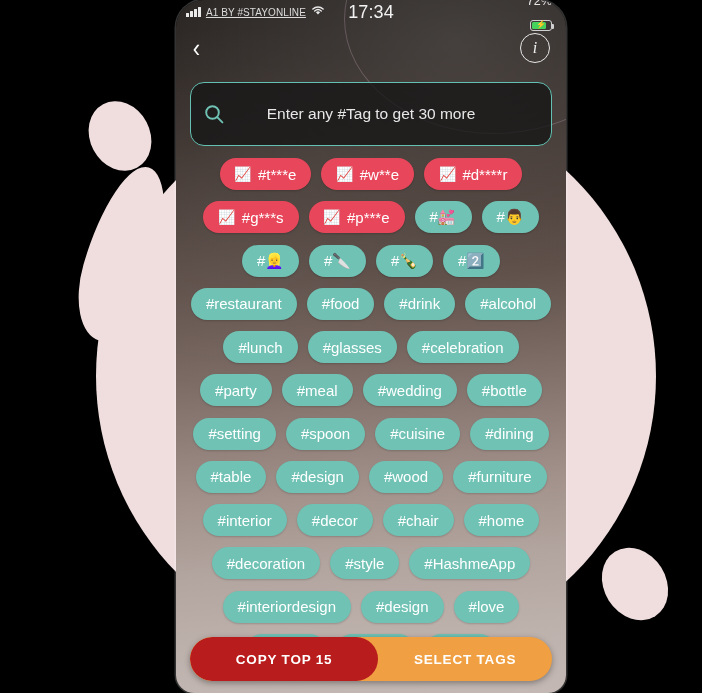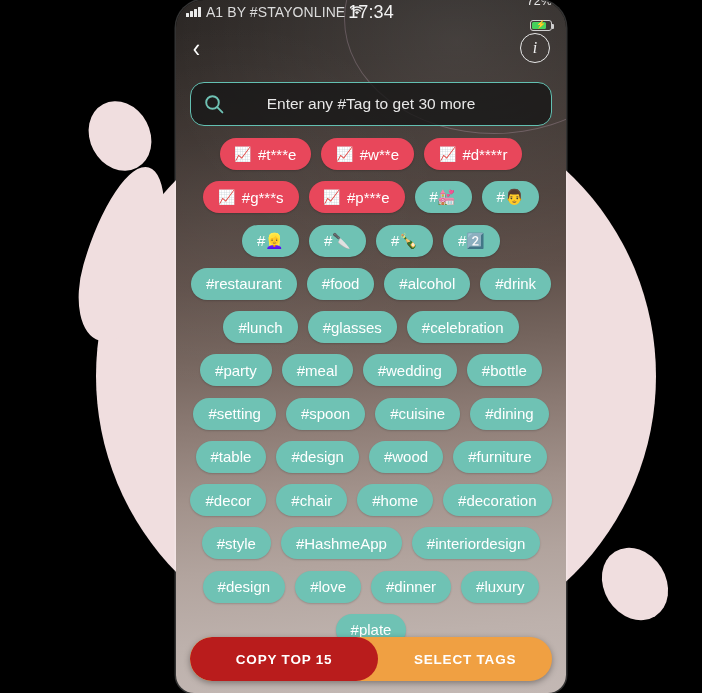--- a/index.html
+++ b/index.html
@@ -72,21 +72,21 @@
   #statusbar {
     position:relative; z-index:4;
     height:24px; display:flex; align-items:center;
     padding:0 14px 0 10px; color:#e9e9e9;
     font-size:12.5px; letter-spacing:.1px;
   }
   #signal { display:flex; align-items:flex-end; gap:1.5px; height:10px; margin-right:5px; }
   #signal i { display:block; width:2.6px; background:#eaeaea; border-radius:.5px; }
   #signal i:nth-child(1){height:4px;} #signal i:nth-child(2){height:6px;}
   #signal i:nth-child(3){height:8px;} #signal i:nth-child(4){height:10px;}
-  #carrier { font-size:14px; color:#dcdcdc; white-space:nowrap; }
+  #carrier { font-size:10px; color:#dcdcdc; white-space:nowrap;text-decoration:underline; }
   #wifi { margin-left:5px; font-size:12px; color:#e4e4e4; }
   #clock { position:absolute; left:0; right:0; text-align:center; font-size:18px; color:#f2f2f2; font-weight:500; }
   #status-right { margin-left:auto; display:flex; align-items:flex-end; gap:12px; position:relative; z-index:2;flex-direction:column; }
   #battpct { font-size:12.5px; color:#e6e6e6; }
   #batt { position:relative; width:22px; height:11px; border:1.2px solid #cfcfcf; border-radius:3px; }
   #batt::after { content:""; position:absolute; right:-3.4px; top:3px; width:2px; height:5px; background:#cfcfcf; border-radius:0 1px 1px 0; }
   #batt-fill { position:absolute; left:1px; top:1px; bottom:1px; width:72%; background:#44d15c; border-radius:1.5px; }
   #bolt { position:absolute; left:50%; top:50%; transform:translate(-50%,-50%); font-size:8px; color:#1b1b1b; line-height:1; }
 
   
@@ -94,21 +94,21 @@
   #back-btn { color:#fff; font-size:26px; line-height:1; font-weight:300; cursor:pointer; transform:scaleX(.85); }
   #info-btn {
     margin-left:auto; width:30px; height:30px; border:1.6px solid #e8e8e8; border-radius:50%;
     color:#f0f0f0; font-size:16px; font-style:italic; font-family:"Liberation Serif", serif;
     display:flex; align-items:center; justify-content:center; cursor:pointer;
   }
 
   
   #search {
     position:relative; z-index:4;
-    margin:10px 14px 0; height:44px;
+    margin:10px 14px 0; height:64px;
     background:rgba(22,22,22,.80);
     border:1.4px solid #63c0b2; border-radius:14px;
     display:flex; align-items:center; cursor:text;
   }
   #search-icon { width:46px; display:flex; align-items:center; justify-content:center; color:#6fc2b4; }
   #search-ph { flex:1; text-align:center; color:#e7e7e7; font-size:15.5px; padding-right:46px; }
 
   
   #cloud {
     position:relative; z-index:3;
@@ -236,26 +236,26 @@
         <div class="tag">
           <span>#2️⃣</span>
         </div>
         <div class="tag">
           <span>#restaurant</span>
         </div>
         <div class="tag">
           <span>#food</span>
         </div>
         <div class="tag">
+          <span>#drink</span>
+        </div>
+        <div class="tag">
           <span>#alcohol</span>
         </div>
         <div class="tag">
-          <span>#drink</span>
-        </div>
-        <div class="tag">
           <span>#lunch</span>
         </div>
         <div class="tag">
           <span>#glasses</span>
         </div>
         <div class="tag">
           <span>#celebration</span>
         </div>
         <div class="tag">
           <span>#party</span>
@@ -285,20 +285,23 @@
           <span>#table</span>
         </div>
         <div class="tag">
           <span>#design</span>
         </div>
         <div class="tag">
           <span>#wood</span>
         </div>
         <div class="tag">
           <span>#furniture</span>
+        </div>
+        <div class="tag">
+          <span>#interior</span>
         </div>
         <div class="tag">
           <span>#decor</span>
         </div>
         <div class="tag">
           <span>#chair</span>
         </div>
         <div class="tag">
           <span>#home</span>
         </div>

